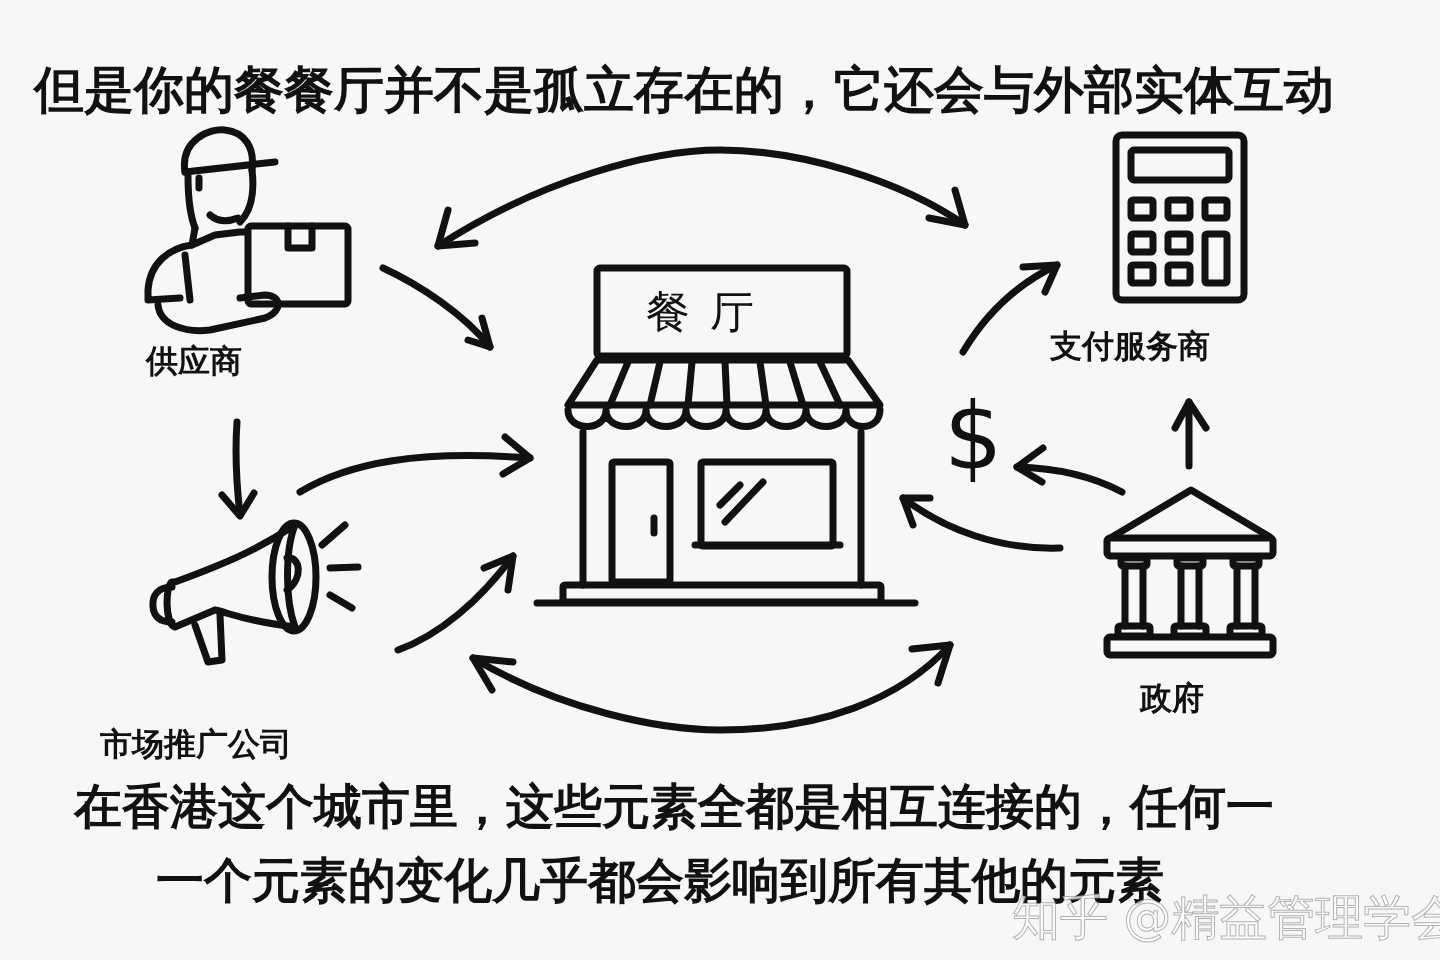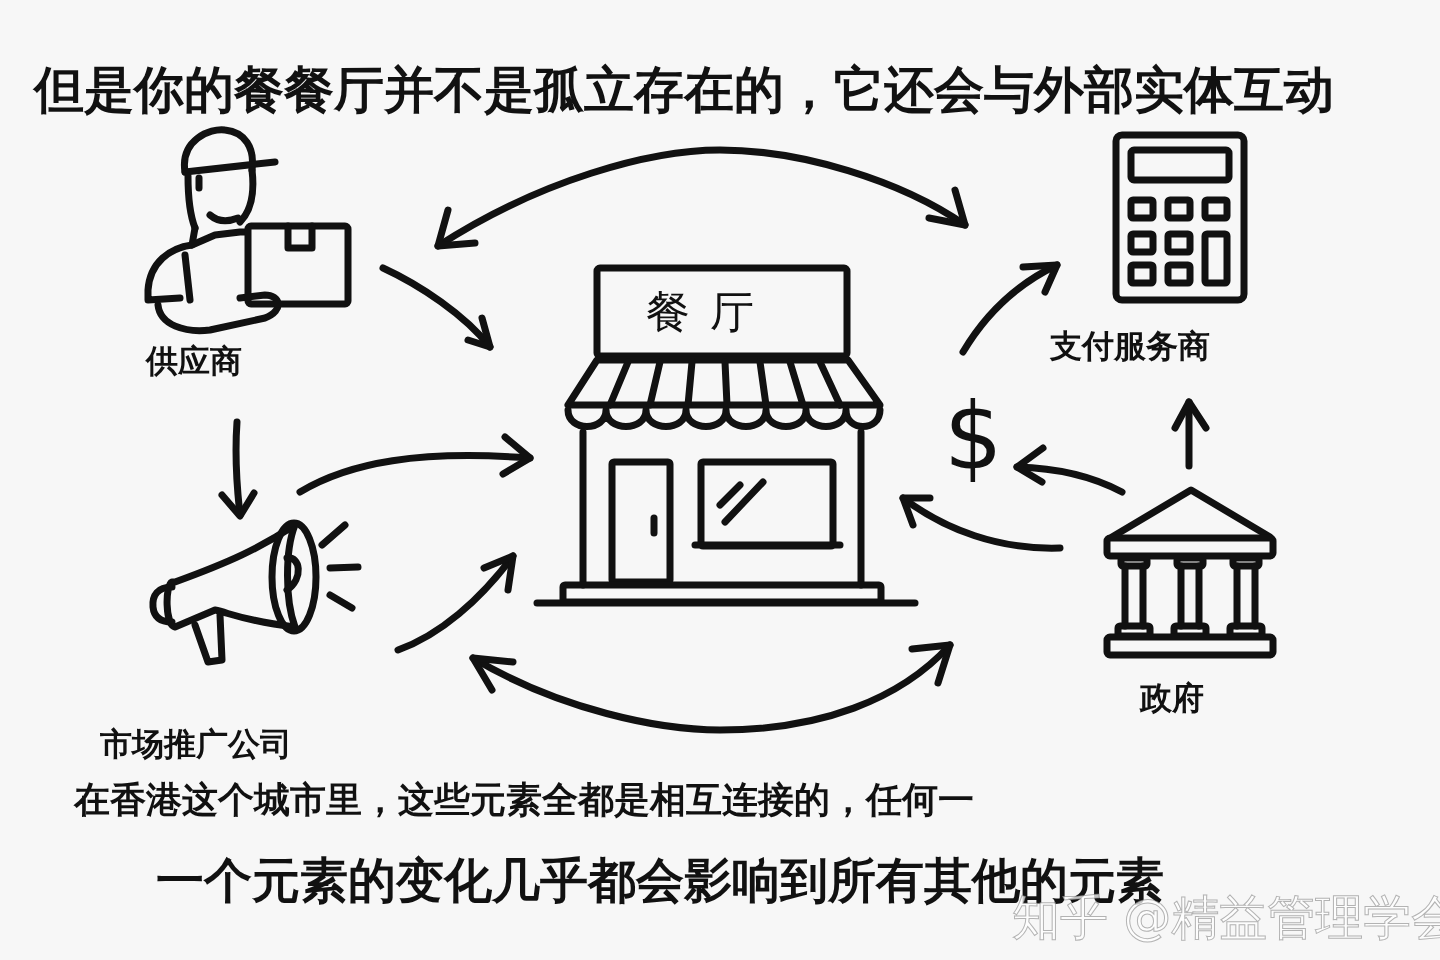--- a/index.html
+++ b/index.html
@@ -11,21 +11,21 @@
       color: #111;
     }
     .txt {
       position: absolute;
       font-weight: bold;
       color: #111;
       white-space: nowrap;
       line-height: 1;
     }
     #title { left: 34px; top: 44px; font-size: 50px; letter-spacing: 0px; margin-top: 21px; }
-    #caption1 { left: 74px; top: 782px; font-size: 36px; }
+    #caption1 { left: 74px; top: 782px; font-size: 48px; }
     #caption2 { left: 156px; top: 856px; font-size: 48px; }
     .label { font-size: 32px; }
     #lbl-supplier { left: 146px; top: 345px; }
     #lbl-marketing { left: 100px; top: 680px; margin-top: 48px; }
     #lbl-payment { left: 1050px; top: 330px; }
     #lbl-gov { left: 1140px; top: 682px; }
     #sign-text { left: 646px; top: 290px; font-size: 44px; font-weight: normal; letter-spacing: 20px; }
     #dollar { left: 944px; top: 392px; font-size: 92px; font-weight: normal; }
     #watermark {
       position: absolute; left: 1012px; top: 886px;

